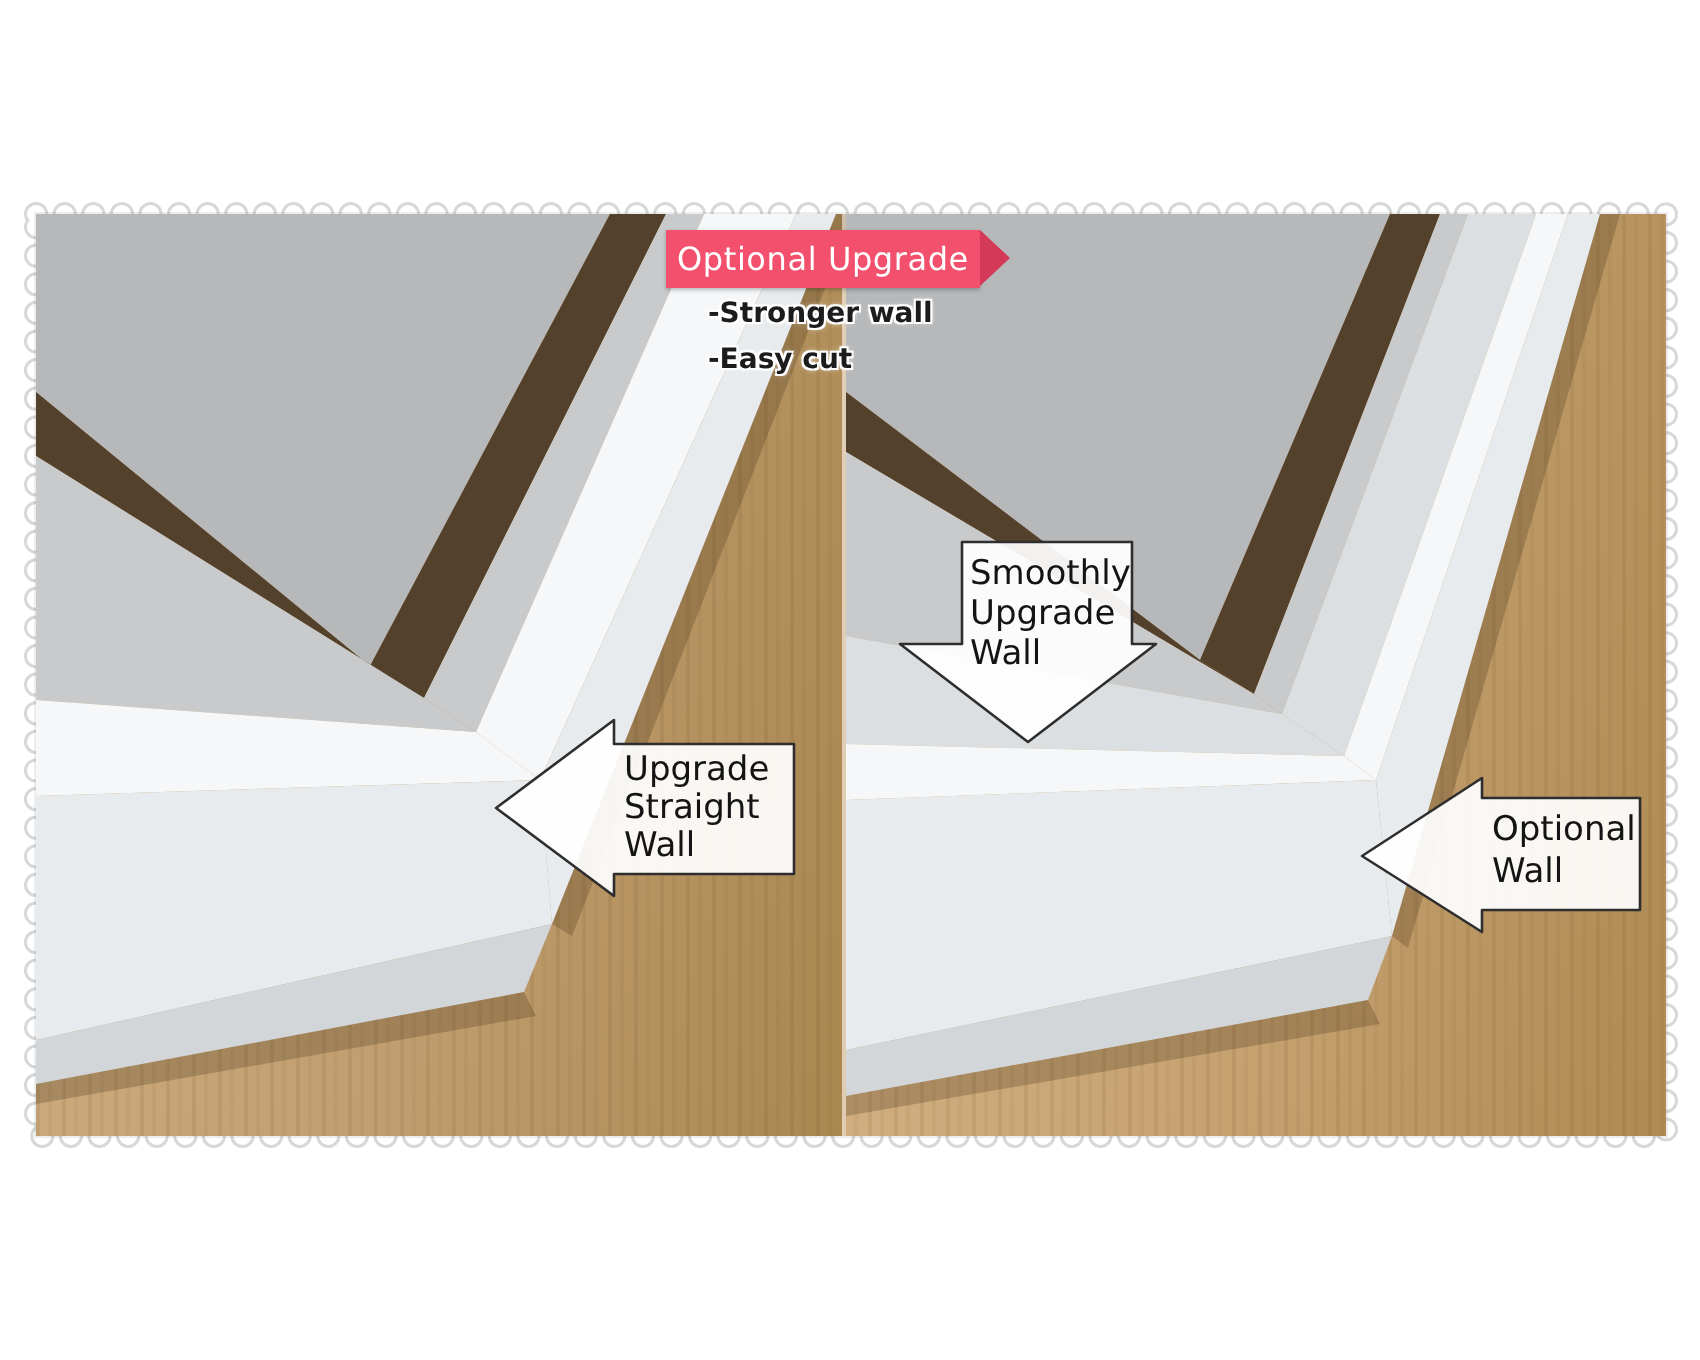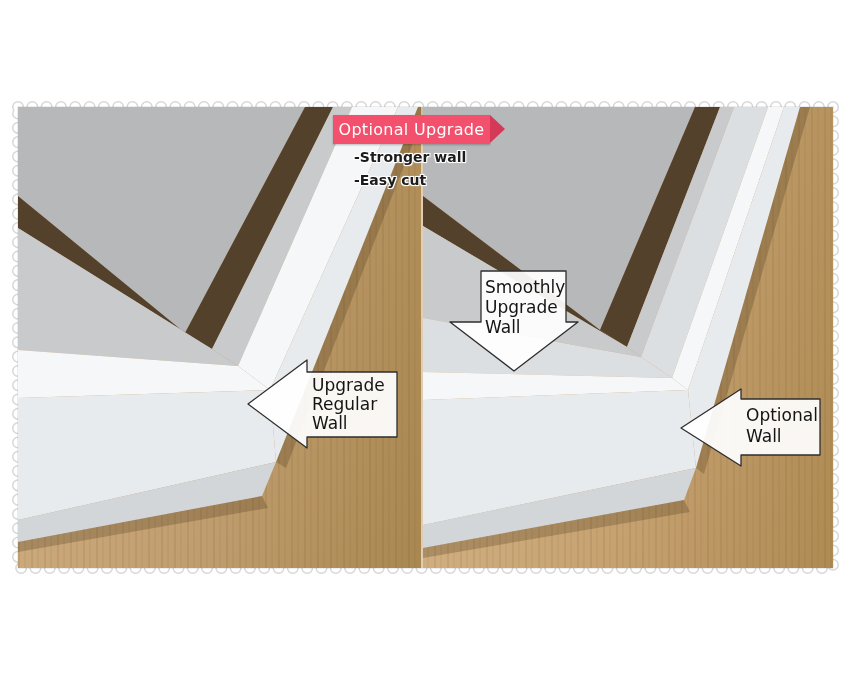--- a/index.html
+++ b/index.html
@@ -117,21 +117,21 @@
     <span class="banner-tail"></span>
   </div>
 
   <div class="features">
     <div class="feature-item">-Stronger wall</div>
     <div class="feature-item">-Easy cut</div>
   </div>
 
   <div class="callout-text ct-regular">
     <div>Upgrade</div>
-    <div>Regular</div>
+    <div>Straight</div>
     <div>Wall</div>
   </div>
   <div class="callout-text ct-tapered">
     <div>Smoothly</div>
     <div>Upgrade</div>
     <div>Wall</div>
   </div>
   <div class="callout-text ct-thickened">
     <div>Optional</div>
     <div>Wall</div>

